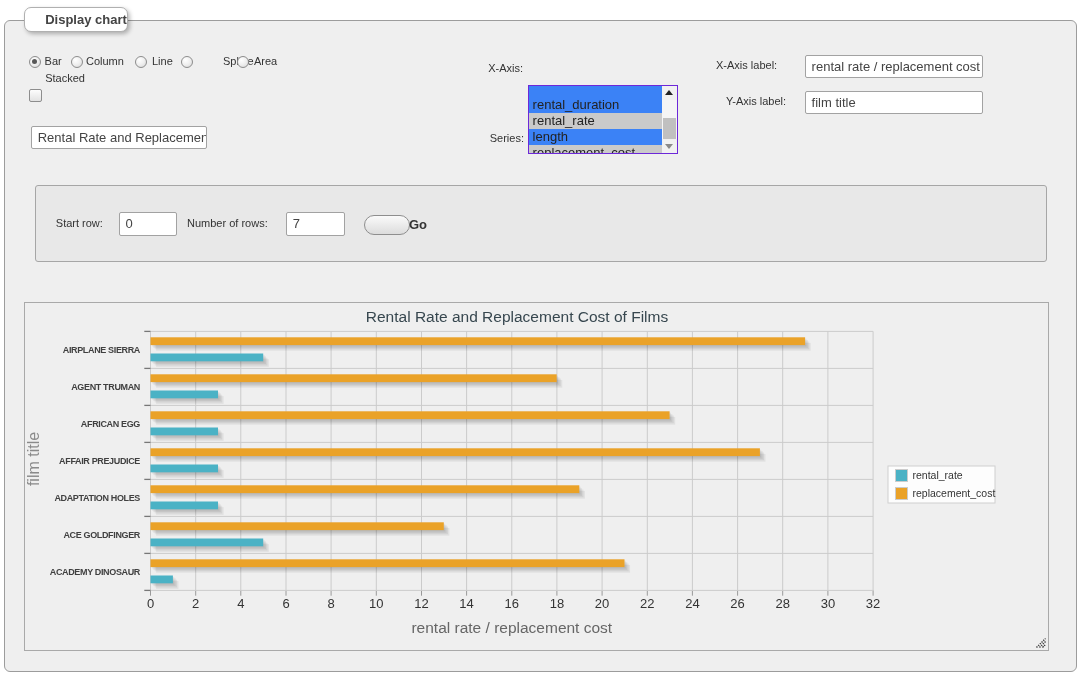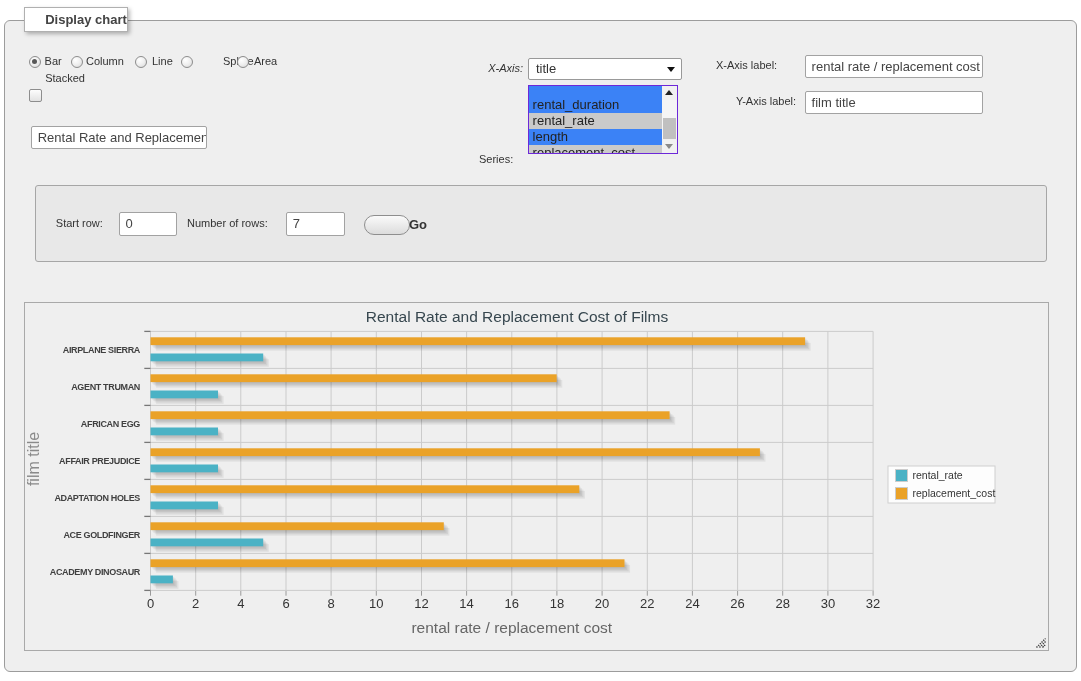--- a/index.html
+++ b/index.html
@@ -1,20 +1,20 @@
 <!DOCTYPE html>
 <html><head>
 <meta charset="utf-8">
 <style>
 * { margin:0; padding:0; box-sizing:border-box; }
 body { font-family:"Liberation Sans", sans-serif; background:#fff; }
 #stage { position:relative; width:1081px; height:681px; background:#ffffff; overflow:hidden; }
 .abs { position:absolute; }
 #fs { left:4px; top:20px; width:1073px; height:652px; background:#efefef; border:1px solid #9c9c9c; border-radius:6px; }
-#legendbox { left:24px; top:7px; width:104px; height:25px; background:#ffffff; border:1px solid #b0b0b0; border-radius:0; box-shadow:2px 2px 4px rgba(0,0,0,0.28); font-weight:bold; font-size:13px; color:#444; line-height:23px; text-align:center;padding-left:20px; }
+#legendbox { left:24px; top:7px; width:104px; height:25px; background:#ffffff; border:1px solid #b0b0b0; border-radius:7px; box-shadow:2px 2px 4px rgba(0,0,0,0.28); font-weight:bold; font-size:13px; color:#444; line-height:23px; text-align:center;padding-left:20px; }
 .lbl { font-size:11px; color:#333; white-space:nowrap; }
 .radio { width:12px; height:12px; border:1px solid #8d8d8d; border-radius:50%; background:radial-gradient(circle at 35% 30%, #ffffff 0%, #efefef 50%, #d5d5d5 100%); }
 .radio.checked::after { content:""; position:absolute; left:2.5px; top:2.5px; width:5px; height:5px; border-radius:50%; background:#585858; }
 .checkbox { width:13px; height:13px; border:1px solid #8d8d8d; border-radius:2px; background:linear-gradient(#fdfdfd, #e2e2e2); }
 .tin { background:#fff; border:1px solid #a2a2a2; border-radius:2px; font-size:13px; color:#444; line-height:21px; padding-left:6px; white-space:nowrap; overflow:hidden; }
 .sel { background:#fff; border:1px solid #999; border-radius:2px; font-size:13px; color:#333; line-height:20px; padding-left:7px; }
 .sel .arr { position:absolute; right:6px; top:8px; width:0; height:0; border-left:4.5px solid transparent; border-right:4.5px solid transparent; border-top:5px solid #111; }
 #listbox { background:#3b82f6; border:1px solid #6d28d9; overflow:hidden; padding-top:11px; }
 #listbox .it { height:16px; line-height:16px; font-size:13px; color:#222; padding-left:4px; white-space:nowrap; }
 #listbox .it.on { background:#cacaca; }
@@ -42,43 +42,42 @@
   <div class="abs radio" style="left:181px; top:55.7px;"></div>
   <span class="abs lbl" style="left:211px; top:55px;margin-left:12px;">Spline</span>
   <div class="abs radio" style="left:236.5px; top:55.7px;"></div>
   <span class="abs lbl" style="left:254px; top:55px;">Area</span>
 
   <div class="abs checkbox" style="left:29px; top:88.5px;"></div>
   <span class="abs lbl" style="left:45.2px; top:72px;text-align:right;">Stacked</span>
 
   <div class="abs tin" style="left:30.7px; top:125.7px; width:176px; height:23px;">Rental Rate and Replacement Cost of Films</div>
 
-  <span class="abs lbl" style="left:478px; top:61.5px; width:45px; text-align:right;font-style:italic;">X-Axis:</span>
-  <div class="abs sel" style="left:528px; top:57.5px; width:154px; height:22px;">title<span class="arr"></span></div>
-
-  <span class="abs lbl" style="left:479px; top:153px; width:45px; ">Series:</span>
+  <span class="abs lbl" style="left:478px; top:61.5px; width:45px; text-align:right;">X-Axis:</span>
+
+  <span class="abs lbl" style="left:479px; top:132px; width:45px; text-align:right;">Series:</span>
   <div id="listbox" class="abs" style="left:527.6px; top:85px; width:150px; height:68.5px;">
     <div class="it">rental_duration</div>
     <div class="it on">rental_rate</div>
     <div class="it">length</div>
     <div class="it on">replacement_cost</div>
     <div id="sb">
       <div class="btn" style="top:0;">
           <span class="tri-up"></span>
         </div>
       <div class="thumb" style="top:32px; height:22px;"></div>
       <div class="btn" style="bottom:0;">
           <span class="tri-dn"></span>
         </div>
     </div>
   </div>
 
   <span class="abs lbl" style="left:716px; top:59px; width:80px; text-align:left;">X-Axis label:</span>
   <div class="abs tin" style="left:804.6px; top:54.5px; width:178px; height:23.5px;">rental rate / replacement cost</div>
-  <span class="abs lbl" style="left:716px; top:95px; width:80px; text-align:right;">Y-Axis label:</span>
+  <span class="abs lbl" style="left:716px; top:95px; width:80px; text-align:center;">Y-Axis label:</span>
   <div class="abs tin" style="left:804.6px; top:90.8px; width:178px; height:23px;">film title</div>
 
   <div id="panel1" class="abs"></div>
   <span class="abs lbl" style="left:55.8px; top:217px;">Start row:</span>
   <div class="abs tin" style="left:118.6px; top:212px; width:58.5px; height:24px;">0</div>
   <span class="abs lbl" style="left:187px; top:217px;">Number of rows:</span>
   <div class="abs tin" style="left:285.7px; top:212px; width:59.6px; height:24px;">7</div>
   <div id="gobtn" class="abs">Go</div>
 
   <div id="chartpanel" class="abs">

